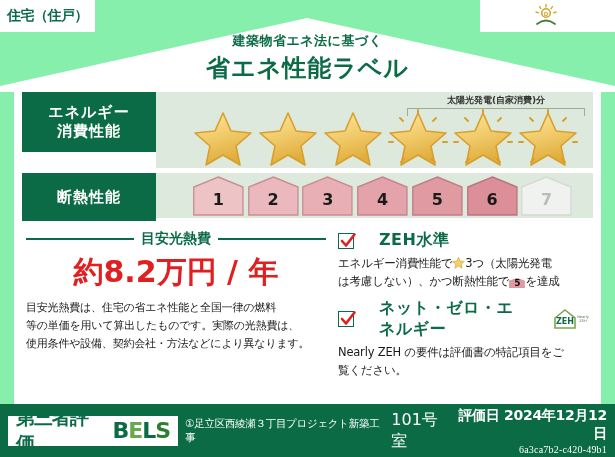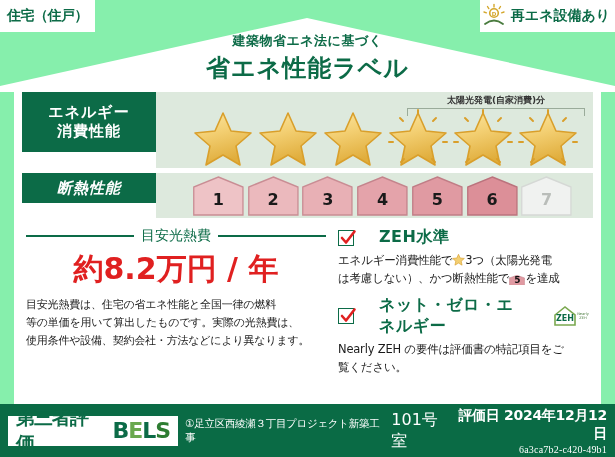--- a/index.html
+++ b/index.html
@@ -44,21 +44,21 @@
   }
 
   
   .perf-row { display: flex; align-items: stretch; margin-bottom: 5px; position: relative; }
   .perf-label {
     background: #0c6b47; color: #fff; font-weight: bold;
     display: flex; flex-direction: column; align-items: center; justify-content: center;
     font-size: 15px; line-height: 1.25; letter-spacing: 1px;
   }
   .row-energy .perf-label { width: 134px; height: 60px; }
-  .row-insul  .perf-label { width: 134px; height: 30px; font-style: italic; }
+  .row-insul  .perf-label { width: 134px; height: 48px; }
   .perf-body { flex: 1; background: #dde9dd; position: relative; }
   .row-energy .perf-body { height: 76px; }
   .row-insul  .perf-body { height: 45px; }
 
   
   .solar-bracket { position: absolute; top: 2px; right: 8px; width: 178px; text-align: center; }
   .solar-bracket .sb-text { font-size: 9px; font-weight: bold; color: #333; }
   .sb-line { height: 8px; border: 1px solid #9aab9a; border-bottom: none; margin-top: 1px; }
 
   
@@ -78,21 +78,21 @@
   }
   .house.off span { color: #b9bdb9; }
 
   
   .lower { display: flex; margin-top: 2px; }
   .lower-left { width: 310px; padding: 4px 6px 0 4px; }
   .lower-right { flex: 1; padding: 4px 2px 0 6px; border-left: 0; }
 
   .cost-head {
     display: flex; align-items: center; justify-content: center; gap: 7px;
-    color: #0c6b47; font-weight: normal; font-size: 14px;
+    color: #0c6b47; font-weight: bold; font-size: 14px;
   }
   .cost-head .rule { flex: 1; height: 2px; background: #0c6b47; }
   .cost-value {
     text-align: center; color: #e02020; font-weight: bold;
     font-size: 30px; letter-spacing: 0px; margin-top: 4px; margin-bottom: 6px;
   }
   .cost-note { font-size: 11px; line-height: 1.65; color: #1a1a1a; letter-spacing: -0.2px; }
 
   .zeh-block { margin-bottom: 7px; }
   .zeh-title { display: flex; align-items: center; gap: 25px; }
@@ -146,21 +146,20 @@
         <line x1="13" y1="1.5" x2="13" y2="4"></line>
         <line x1="6.5" y1="3.5" x2="7.8" y2="5.6"></line>
         <line x1="19.5" y1="3.5" x2="18.2" y2="5.6"></line>
         <line x1="3" y1="9" x2="5.4" y2="9.8"></line>
         <line x1="23" y1="9" x2="20.6" y2="9.8"></line>
       </g>
       <circle cx="13" cy="10" r="4.3" fill="none" stroke="#d4a72c" stroke-width="1.6"></circle>
       <text x="13" y="12.6" font-size="5.5" font-family="DejaVu Sans, sans-serif" fill="#d4a72c" text-anchor="middle" font-weight="bold">D</text>
       <path d="M4 21 Q13 14 22 21" fill="none" stroke="#4a7c3f" stroke-width="1.8" stroke-linecap="round"></path>
     </svg>
-    <span>再エネ設備あり</span>
   </div>
 
   <div class="title-block">
     <div class="title-sub">建築物省エネ法に基づく</div>
     <div class="title-main">省エネ性能ラベル</div>
   </div>
 
   <div class="card">
 
     <div class="perf-row row-energy">

